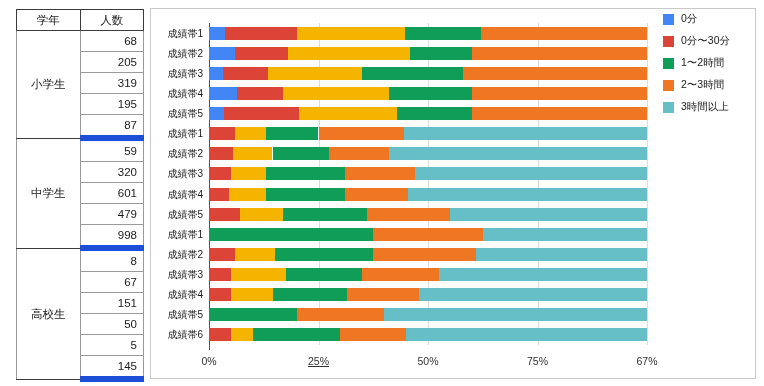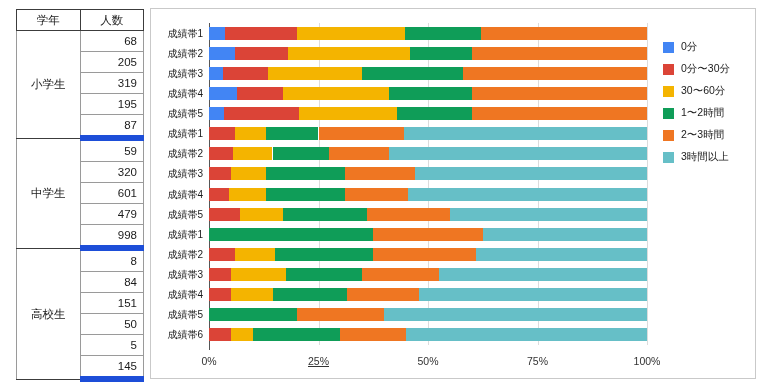--- a/index.html
+++ b/index.html
@@ -65,21 +65,21 @@
     font-size: 10px; color: #1a1a1a; line-height: 13px;
     white-space: nowrap; text-align: right;
   }
   .tick-label {
     position: absolute; top: 332px;
     font-size: 10.5px; color: #333; transform: translateX(-50%);
     white-space: nowrap;
   }
 
   
-  #legend { position: absolute; left: 512px; top: 28px; }
+  #legend { position: absolute; left: 512px; top: 0; }
   .legend-item { display: flex; align-items: center; height: 20px; margin-bottom: 2px; }
   .legend-swatch { width: 11px; height: 11px; margin-right: 7px; flex: none; }
   .legend-text { font-size: 10.5px; color: #1a1a1a; white-space: nowrap; }
 </style>
 </head>
 <body>
 
 <div id="root">
 
   <div id="sheet">
@@ -121,21 +121,21 @@
             <td class="num-cell">479</td>
           </tr>
           <tr class=" group-end">
             <td class="num-cell">998</td>
           </tr>
           <tr class="group-start">
             <td class="grade-cell" rowspan="6">高校生</td>
             <td class="num-cell">8</td>
           </tr>
           <tr>
-            <td class="num-cell">84</td>
+            <td class="num-cell">67</td>
           </tr>
           <tr>
             <td class="num-cell">151</td>
           </tr>
           <tr>
             <td class="num-cell">50</td>
           </tr>
           <tr>
             <td class="num-cell">5</td>
           </tr>
@@ -280,38 +280,34 @@
             <div class="seg" title="1〜2時間: 20%" style="left: 43.8px; width: 87.6px; background: rgb(15, 157, 88);"></div>
             <div class="seg" title="2〜3時間: 15%" style="left: 131.4px; width: 65.7px; background: rgb(239, 118, 34);"></div>
             <div class="seg" title="3時間以上: 55%" style="left: 197.1px; width: 240.9px; background: rgb(102, 191, 199);"></div>
           </div>
         </div>
       <div id="xticks">
           <div class="tick-label" style="left: 0px;">0%</div>
           <div class="tick-label" style="left: 109.5px; text-decoration: underline;">25%</div>
           <div class="tick-label" style="left: 219px;">50%</div>
           <div class="tick-label" style="left: 328.5px;">75%</div>
-          <div class="tick-label" style="left: 438px;">100%</div>
+          <div class="tick-label" style="left: 438px;">67%</div>
         </div>
     </div>
 
     <div id="legend">
         <div class="legend-item">
           <span class="legend-swatch" style="background: rgb(66, 133, 244);"></span>
           <span class="legend-text">0分</span>
         </div>
         <div class="legend-item">
           <span class="legend-swatch" style="background: rgb(219, 68, 55);"></span>
           <span class="legend-text">0分〜30分</span>
         </div>
         <div class="legend-item">
-          <span class="legend-swatch" style="background: rgb(244, 180, 0);"></span>
-          <span class="legend-text">30〜60分</span>
-        </div>
-        <div class="legend-item">
           <span class="legend-swatch" style="background: rgb(15, 157, 88);"></span>
           <span class="legend-text">1〜2時間</span>
         </div>
         <div class="legend-item">
           <span class="legend-swatch" style="background: rgb(239, 118, 34);"></span>
           <span class="legend-text">2〜3時間</span>
         </div>
         <div class="legend-item">
           <span class="legend-swatch" style="background: rgb(102, 191, 199);"></span>
           <span class="legend-text">3時間以上</span>

